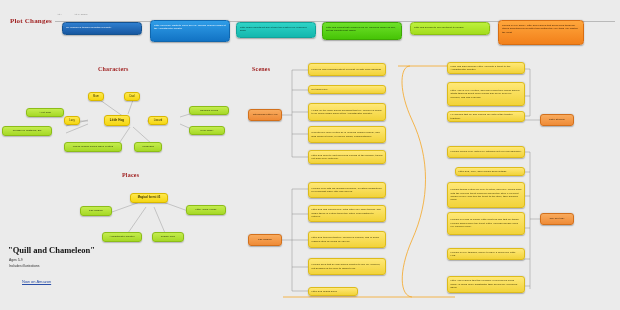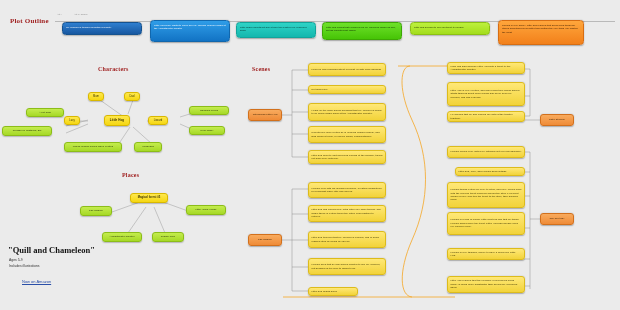--- a/index.html
+++ b/index.html
@@ -130,21 +130,21 @@
       <path d="M530 286 H516"></path>
     </g>
 
     <g stroke="#f5a623" stroke-width="0.8" fill="none">
       <path d="M410 66 C 400 66, 398 90, 412 120 C 430 158, 430 200, 412 240 C 398 272, 400 296, 412 297 L 455 297"></path>
       <path d="M398 66 L 447 66"></path>
       <path d="M283 297 L 412 297"></path>
     </g>
   </svg>
 
-  <div id="plot-title">Plot Outline</div>
+  <div id="plot-title">Plot Changes</div>
   <div class="tl-line"></div>
   <div class="tl-tick" style="left:108px"></div>
   <div class="tl-tick" style="left:198px"></div>
   <div class="tl-tick" style="left:288px"></div>
   <div class="tl-tick" style="left:378px"></div>
   <div class="tl-tick" style="left:466px"></div>
   <div class="tl-minilabel" style="left:57px">Act I</div>
   <div class="tl-minilabel" style="left:74px">Act II / Climax</div>
 
   <div class="pcard pc-blue" style="left:62px;top:22px;width:80px;height:13px;">Mr. Unicorn is touring (beautiful celebrity)</div>

